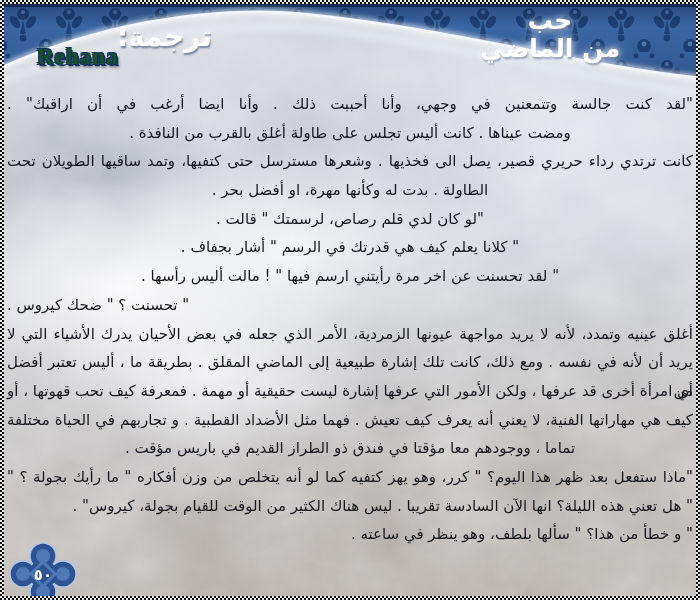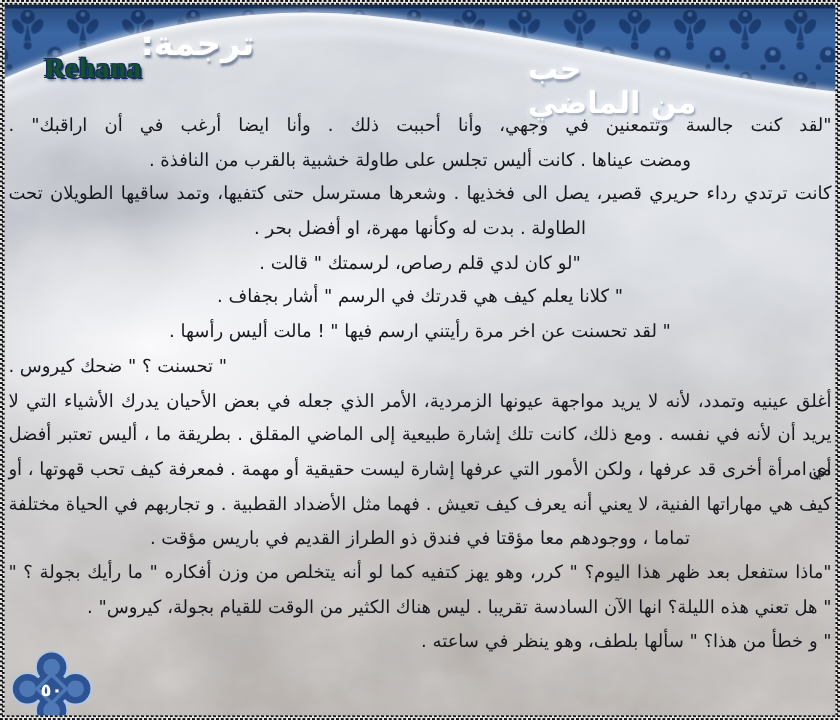--- a/index.html
+++ b/index.html
@@ -35,21 +35,21 @@
   }
   .translator .t-name{
     position:absolute;left:12px;top:32px;font-size:23px;font-weight:bold;letter-spacing:1px;
     font-family:Liberation Serif, serif;
     color:#14532d;
     text-shadow:2px 2px 0 #16305e,-1px -1px 0 #16305e,1px -1px 0 #16305e,-1px 1px 0 #16305e,2px 3px 3px rgba(10,25,55,.8);
   }
   
   .book-title{
     position:absolute;top:6px;right:40px;width:220px;z-index:3;
-    text-align:left;color:#fff;font-weight:bold;direction:rtl;margin-top:37px;
+    text-align:center;color:#fff;font-weight:bold;direction:rtl;
   }
   .book-title .l1{font-size:25px;line-height:29px;
     text-shadow:0 0 6px rgba(255,255,255,.9),0 0 12px rgba(215,230,250,.6),1px 2px 2px rgba(20,40,85,.6);}
   .book-title .l2{font-size:25px;line-height:28px;
     text-shadow:0 0 6px rgba(255,255,255,.9),0 0 12px rgba(215,230,250,.6),1px 2px 2px rgba(20,40,85,.6);}
   
   .text-block{
     position:absolute;top:90px;left:7px;right:7px;z-index:3;
     direction:rtl;color:#17171e;font-size:15px;
   }
@@ -127,21 +127,21 @@
     <div class="t-name">Rehana</div>
   </div>
 
   <div class="book-title">
     <div class="l1">حب</div>
     <div class="l2">من الماضي</div>
   </div>
 
   <div class="text-block">
       <div class="line full">"لقد كنت جالسة وتتمعنين في وجهي، وأنا أحببت ذلك . وأنا ايضا أرغب في أن اراقبك" .</div>
-      <div class="line center">ومضت عيناها . كانت أليس تجلس على طاولة خشبية بالقرب من النافذة .</div>
+      <div class="line center">ومضت عيناها . كانت أليس تجلس على طاولة أغلق بالقرب من النافذة .</div>
       <div class="line full">كانت ترتدي رداء حريري قصير، يصل الى فخذيها . وشعرها مسترسل حتى كتفيها، وتمد ساقيها الطويلان تحت</div>
       <div class="line center">الطاولة . بدت له وكأنها مهرة، او أفضل بحر .</div>
       <div class="line center">"لو كان لدي قلم رصاص، لرسمتك " قالت .</div>
       <div class="line center">" كلانا يعلم كيف هي قدرتك في الرسم " أشار بجفاف .</div>
       <div class="line center">" لقد تحسنت عن اخر مرة رأيتني ارسم فيها " ! مالت أليس رأسها .</div>
       <div class="line left">" تحسنت ؟ " ضحك كيروس .</div>
       <div class="line full">أغلق عينيه وتمدد، لأنه لا يريد مواجهة عيونها الزمردية، الأمر الذي جعله في بعض الأحيان يدرك الأشياء التي لا</div>
       <div class="line full">يريد أن لأنه في نفسه . ومع ذلك، كانت تلك إشارة طبيعية إلى الماضي المقلق . بطريقة ما ، أليس تعتبر أفضل من</div>
       <div class="line full">أي امرأة أخرى قد عرفها ، ولكن الأمور التي عرفها إشارة ليست حقيقية أو مهمة . فمعرفة كيف تحب قهوتها ، أو</div>
       <div class="line full">كيف هي مهاراتها الفنية، لا يعني أنه يعرف كيف تعيش . فهما مثل الأضداد القطبية . و تجاربهم في الحياة مختلفة</div>

